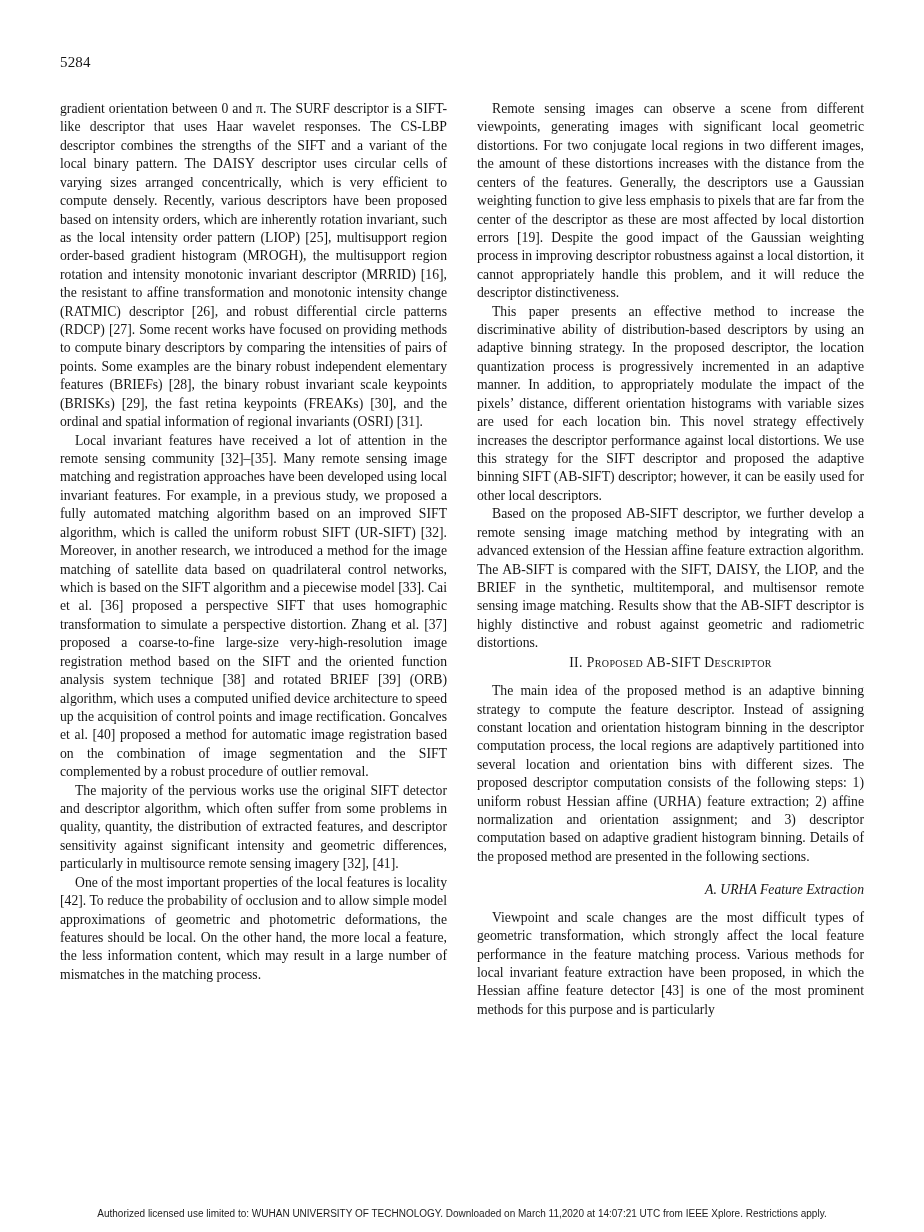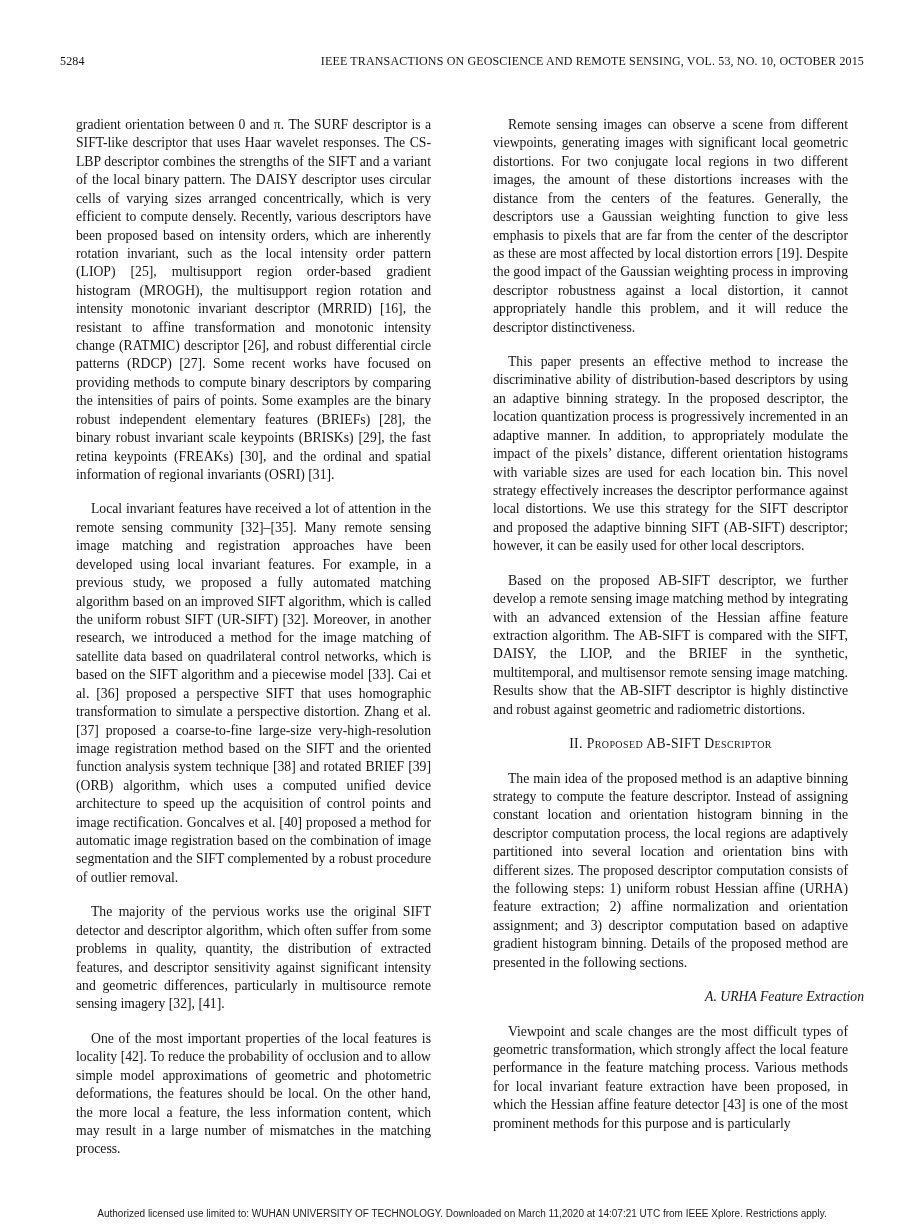--- a/index.html
+++ b/index.html
@@ -20,40 +20,40 @@
     inset: 0;
   }
   .header {
     position: absolute;
     top: 54px;
     left: 60px;
     width: 804px;
     display: flex;
     justify-content: space-between;
     align-items: flex-start;
-    font-size: 12px;
+    font-size: 15px;
     letter-spacing: 0.15px;
     white-space: nowrap;
   }
   .columns {
     position: absolute;
     top: 100px;
     left: 60px;
     width: 804px;
     display: flex;
     gap: 30px;
   }
   .col {
     width: 387px;
     font-size: 13.7px;
     line-height: 18.42px;
     text-align: justify;
   }
   .col p {
-    margin: 16px;
+    margin: 0;
     text-indent: 15px;
   }
   .col p.no-indent {
     text-indent: 0;
   }
   .section-heading {
     margin: 1px 0 10px 0;
     font-size: 13.7px;
     font-weight: normal;
     font-variant: small-caps;
@@ -80,21 +80,20 @@
     color: #1c1c1c;
   }
 </style>
 </head>
 <body>
 
 <div class="page">
 
   <div class="header">
     <span>5284</span>
-    <span>IEEE TRANSACTIONS ON GEOSCIENCE AND REMOTE SENSING, VOL. 53, NO. 10, OCTOBER 2015</span>
   </div>
 
   <div class="columns">
 
     <div class="col">
       <p class="no-indent">gradient orientation between 0 and π. The SURF descriptor is a SIFT-like descriptor that uses Haar wavelet responses. The CS-LBP descriptor combines the strengths of the SIFT and a variant of the local binary pattern. The DAISY descriptor uses circular cells of varying sizes arranged concentrically, which is very efficient to compute densely. Recently, various descriptors have been proposed based on intensity orders, which are inherently rotation invariant, such as the local intensity order pattern (LIOP) [25], multisupport region order-based gradient histogram (MROGH), the multisupport region rotation and intensity monotonic invariant descriptor (MRRID) [16], the resistant to affine transformation and monotonic intensity change (RATMIC) descriptor [26], and robust differential circle patterns (RDCP) [27]. Some recent works have focused on providing methods to compute binary descriptors by comparing the intensities of pairs of points. Some examples are the binary robust independent elementary features (BRIEFs) [28], the binary robust invariant scale keypoints (BRISKs) [29], the fast retina keypoints (FREAKs) [30], and the ordinal and spatial information of regional invariants (OSRI) [31].</p>
       <p>Local invariant features have received a lot of attention in the remote sensing community [32]–[35]. Many remote sensing image matching and registration approaches have been developed using local invariant features. For example, in a previous study, we proposed a fully automated matching algorithm based on an improved SIFT algorithm, which is called the uniform robust SIFT (UR-SIFT) [32]. Moreover, in another research, we introduced a method for the image matching of satellite data based on quadrilateral control networks, which is based on the SIFT algorithm and a piecewise model [33]. Cai et al. [36] proposed a perspective SIFT that uses homographic transformation to simulate a perspective distortion. Zhang et al. [37] proposed a coarse-to-fine large-size very-high-resolution image registration method based on the SIFT and the oriented function analysis system technique [38] and rotated BRIEF [39] (ORB) algorithm, which uses a computed unified device architecture to speed up the acquisition of control points and image rectification. Goncalves et al. [40] proposed a method for automatic image registration based on the combination of image segmentation and the SIFT complemented by a robust procedure of outlier removal.</p>
       <p>The majority of the pervious works use the original SIFT detector and descriptor algorithm, which often suffer from some problems in quality, quantity, the distribution of extracted features, and descriptor sensitivity against significant intensity and geometric differences, particularly in multisource remote sensing imagery [32], [41].</p>
       <p>One of the most important properties of the local features is locality [42]. To reduce the probability of occlusion and to allow simple model approximations of geometric and photometric deformations, the features should be local. On the other hand, the more local a feature, the less information content, which may result in a large number of mismatches in the matching process.</p>
     </div>

